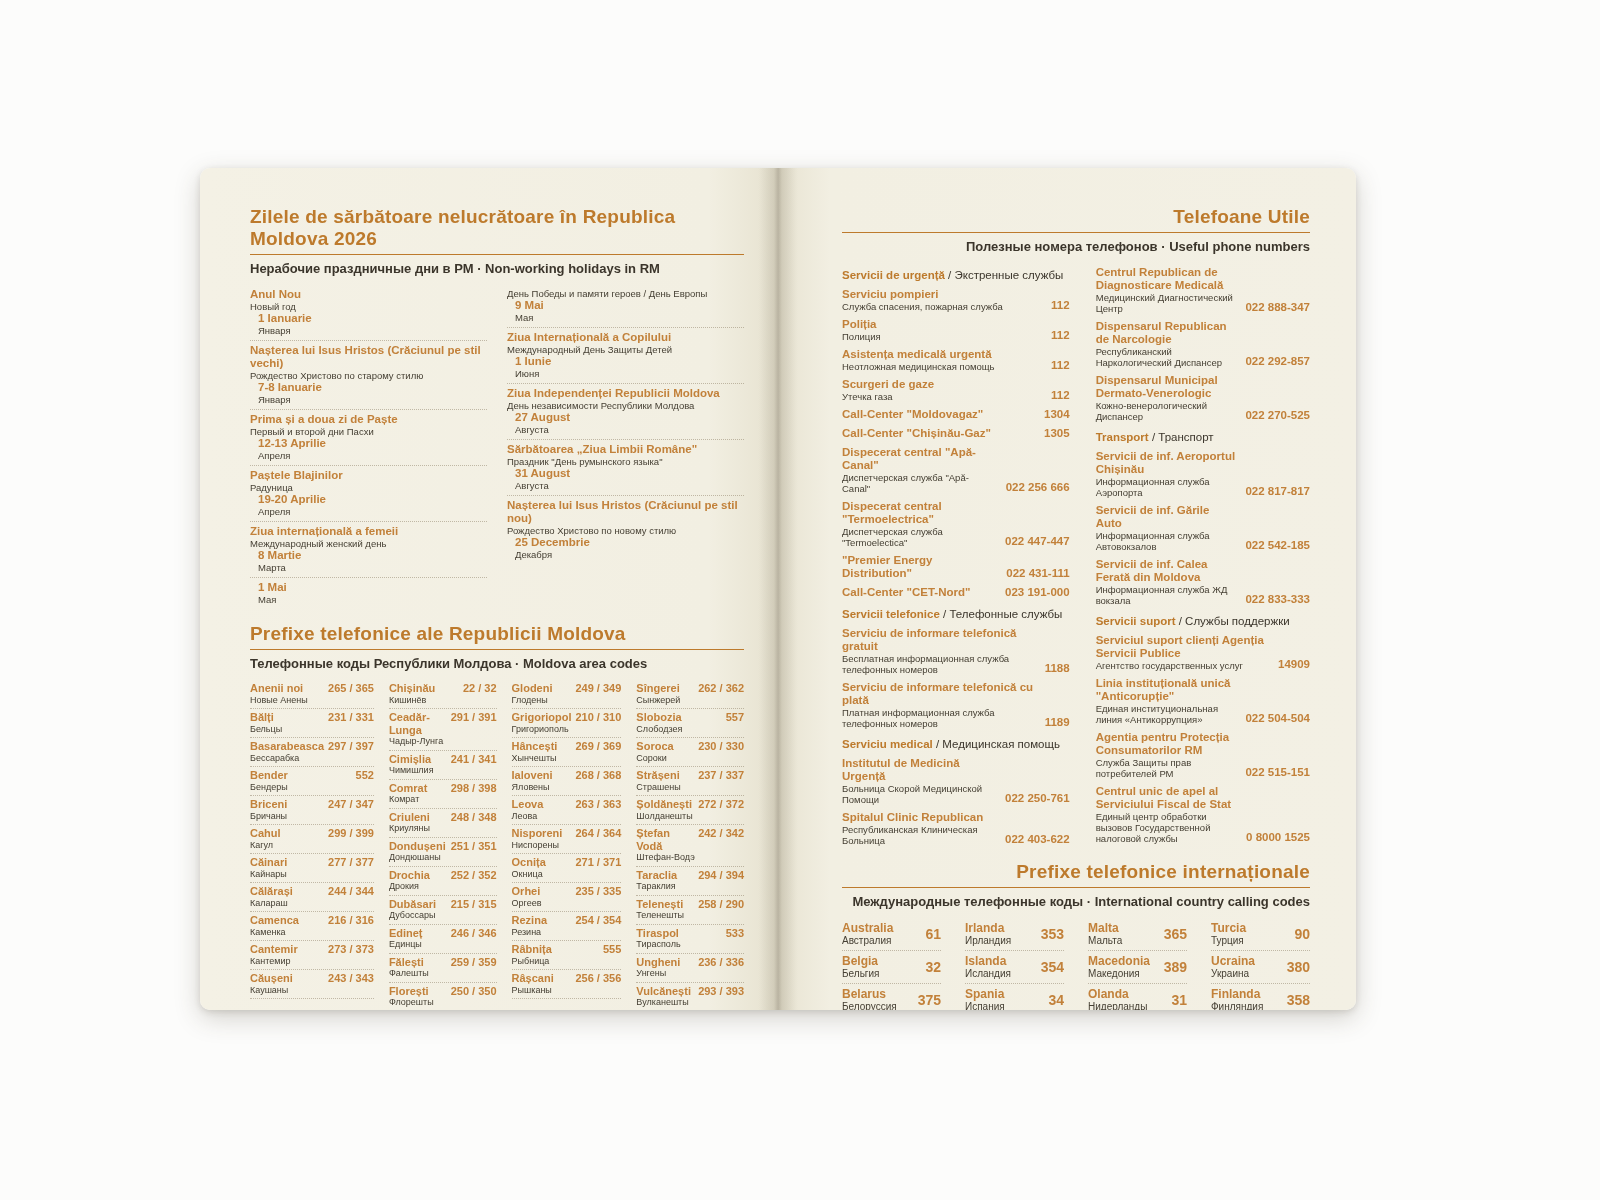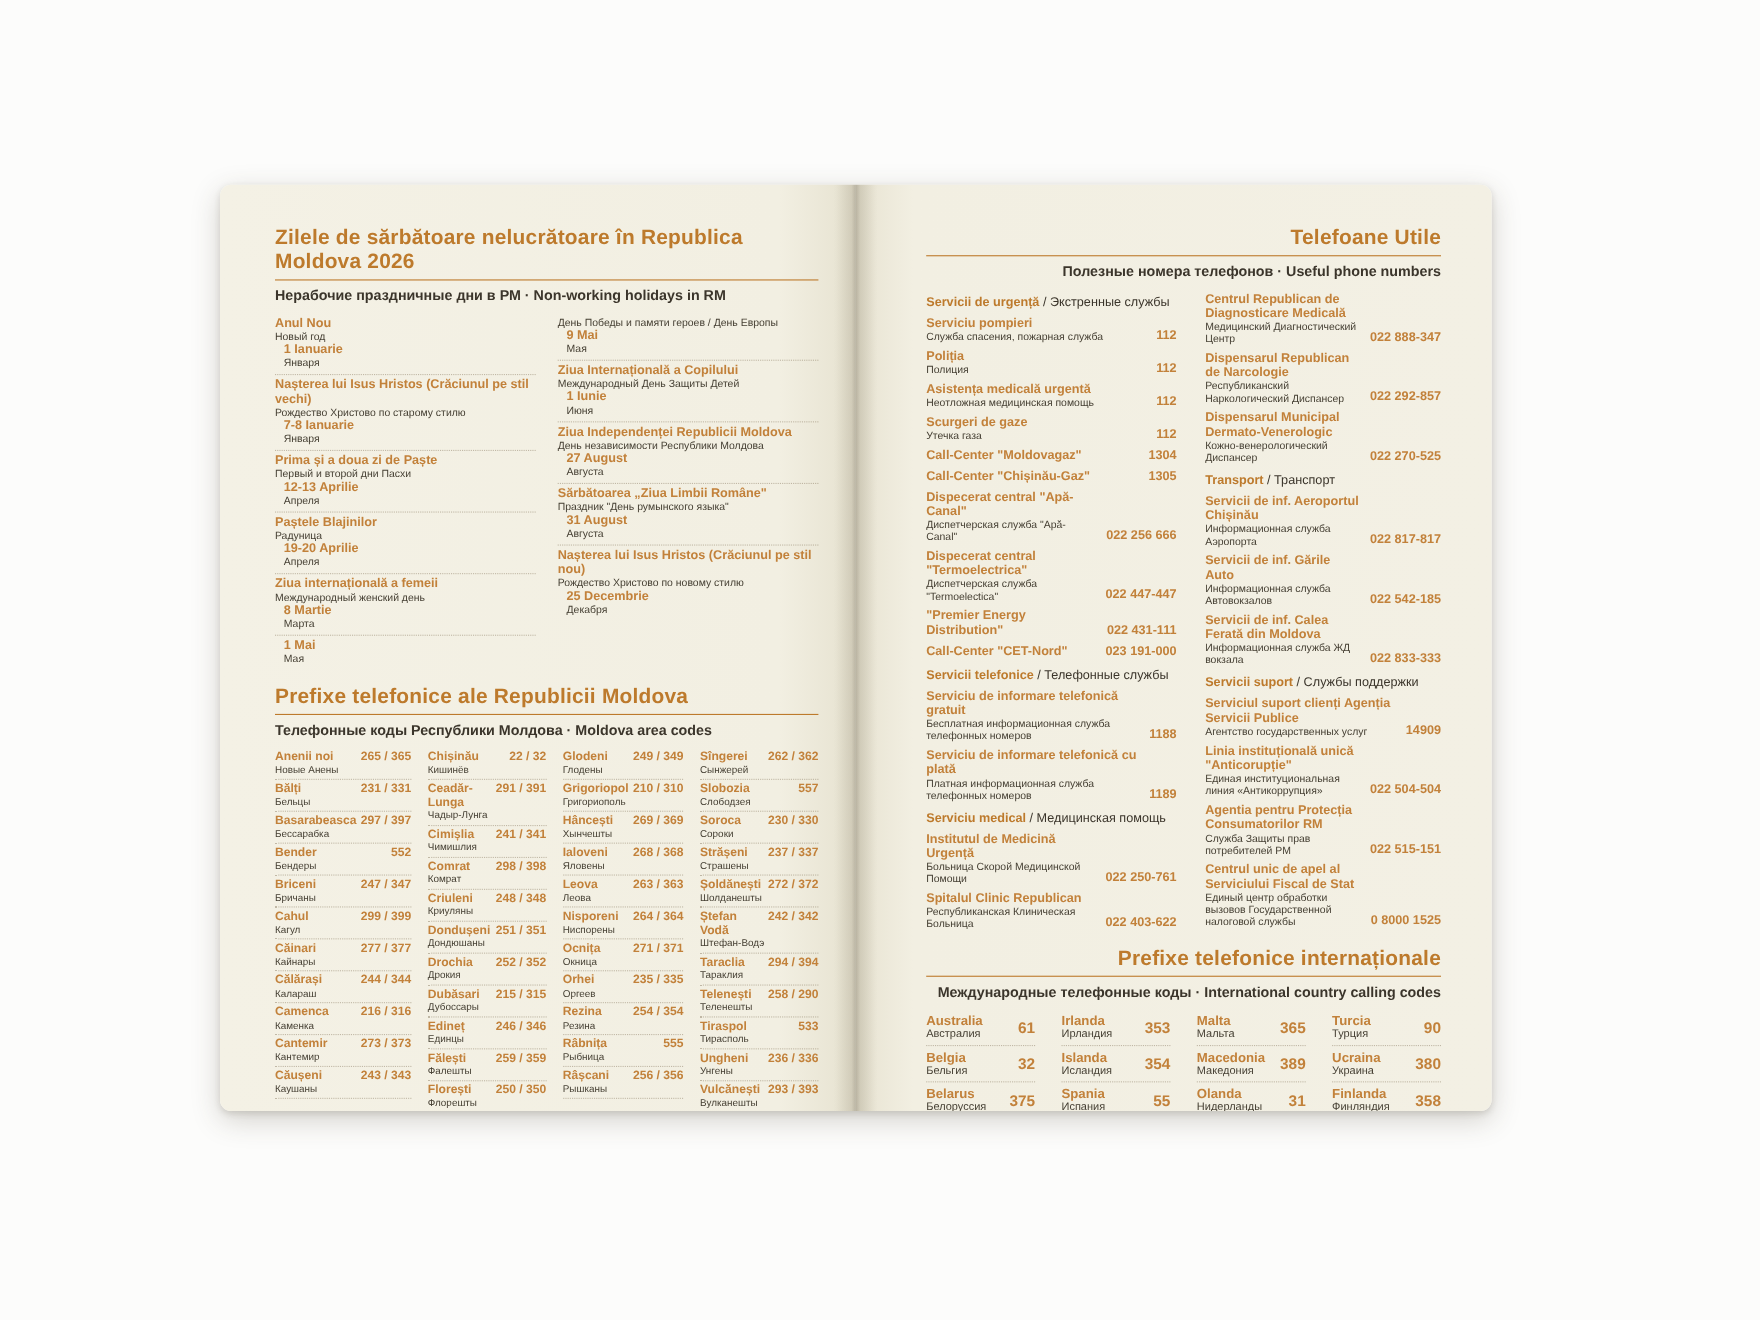--- a/index.html
+++ b/index.html
@@ -881,21 +881,21 @@
                 <div class="tr">Исландия</div>
               </div>
               <div class="o in-cd">354</div>
             </div>
 
             <div class="in-cell">
               <div class="in-left">
                 <div class="o nm">Spania</div>
                 <div class="tr">Испания</div>
               </div>
-              <div class="o in-cd">55</div>
+              <div class="o in-cd">34</div>
             </div>
 
           </div>
 
           <div class="in-col">
             <div class="in-cell">
               <div class="in-left">
                 <div class="o nm">Malta</div>
                 <div class="tr">Мальта</div>
               </div>

